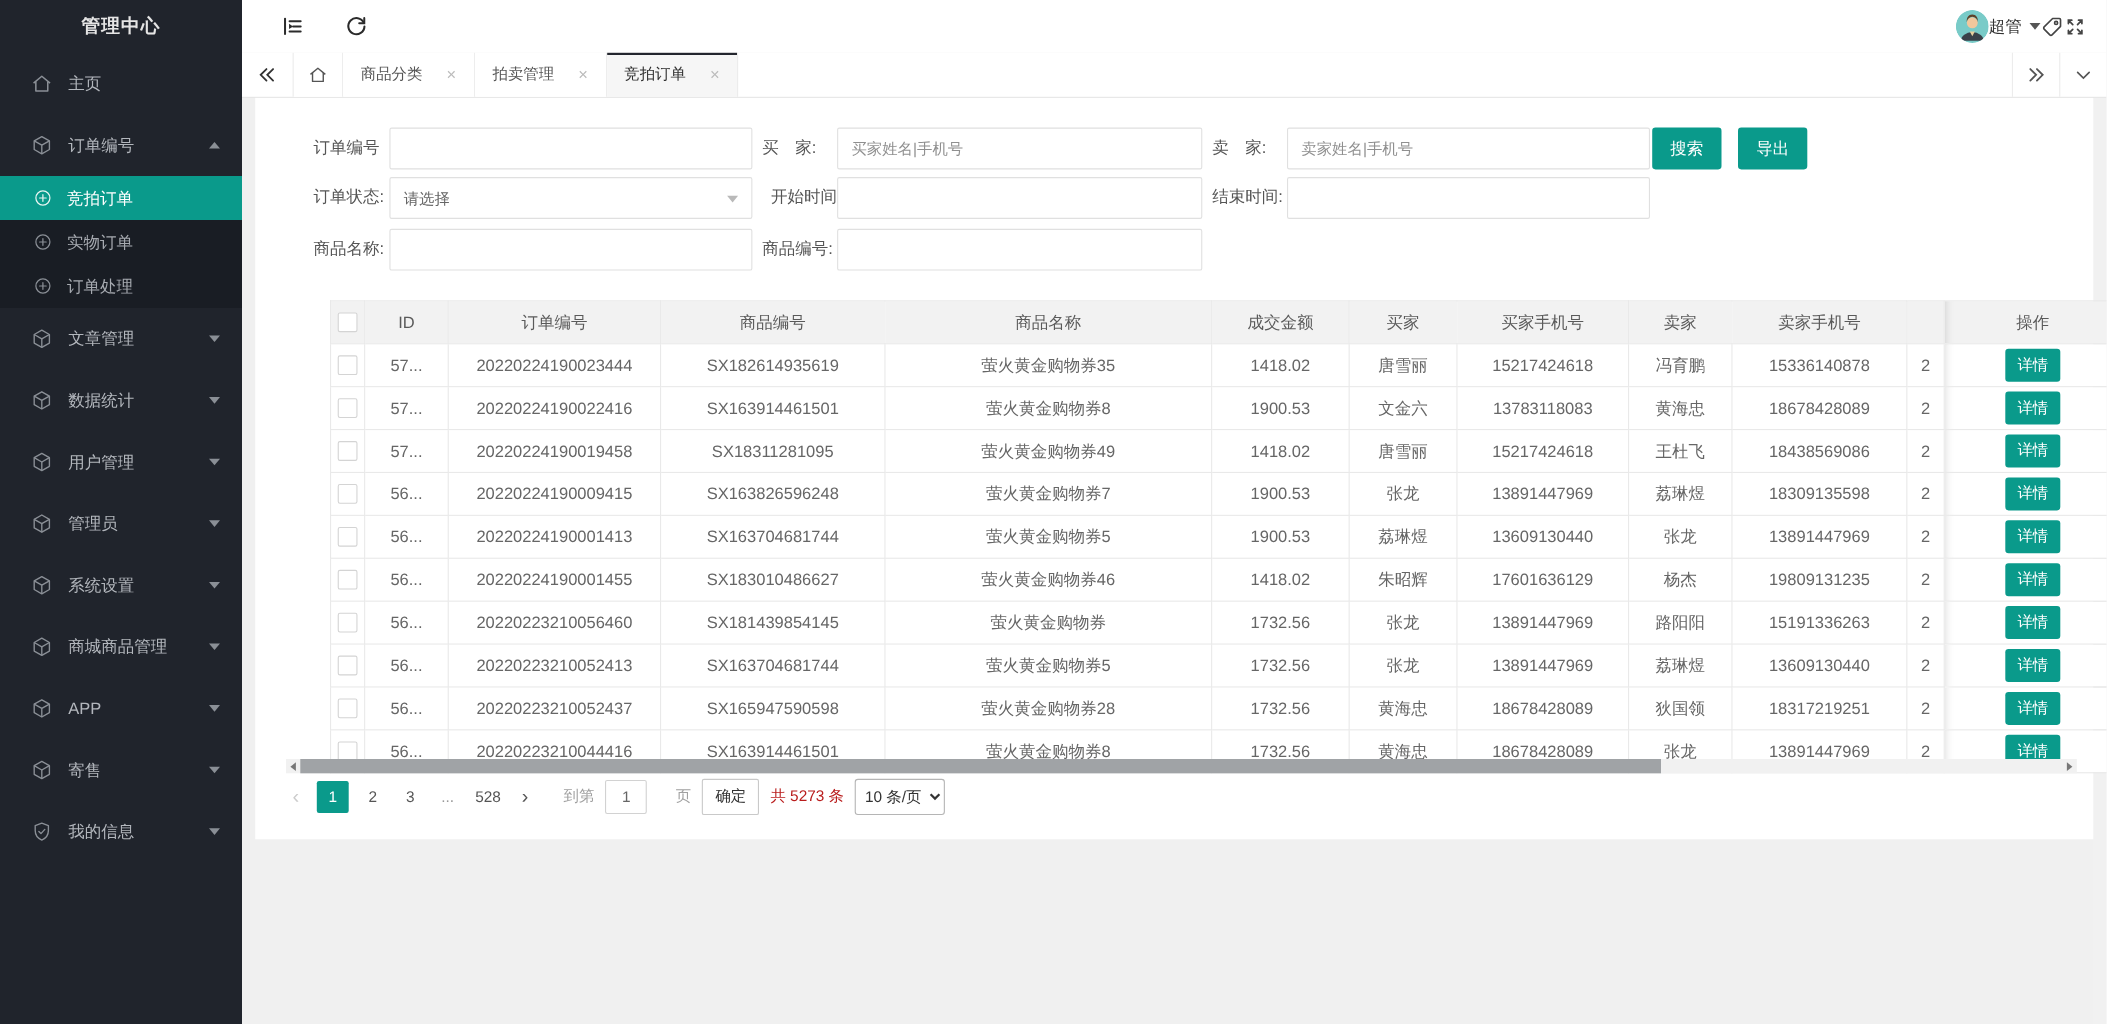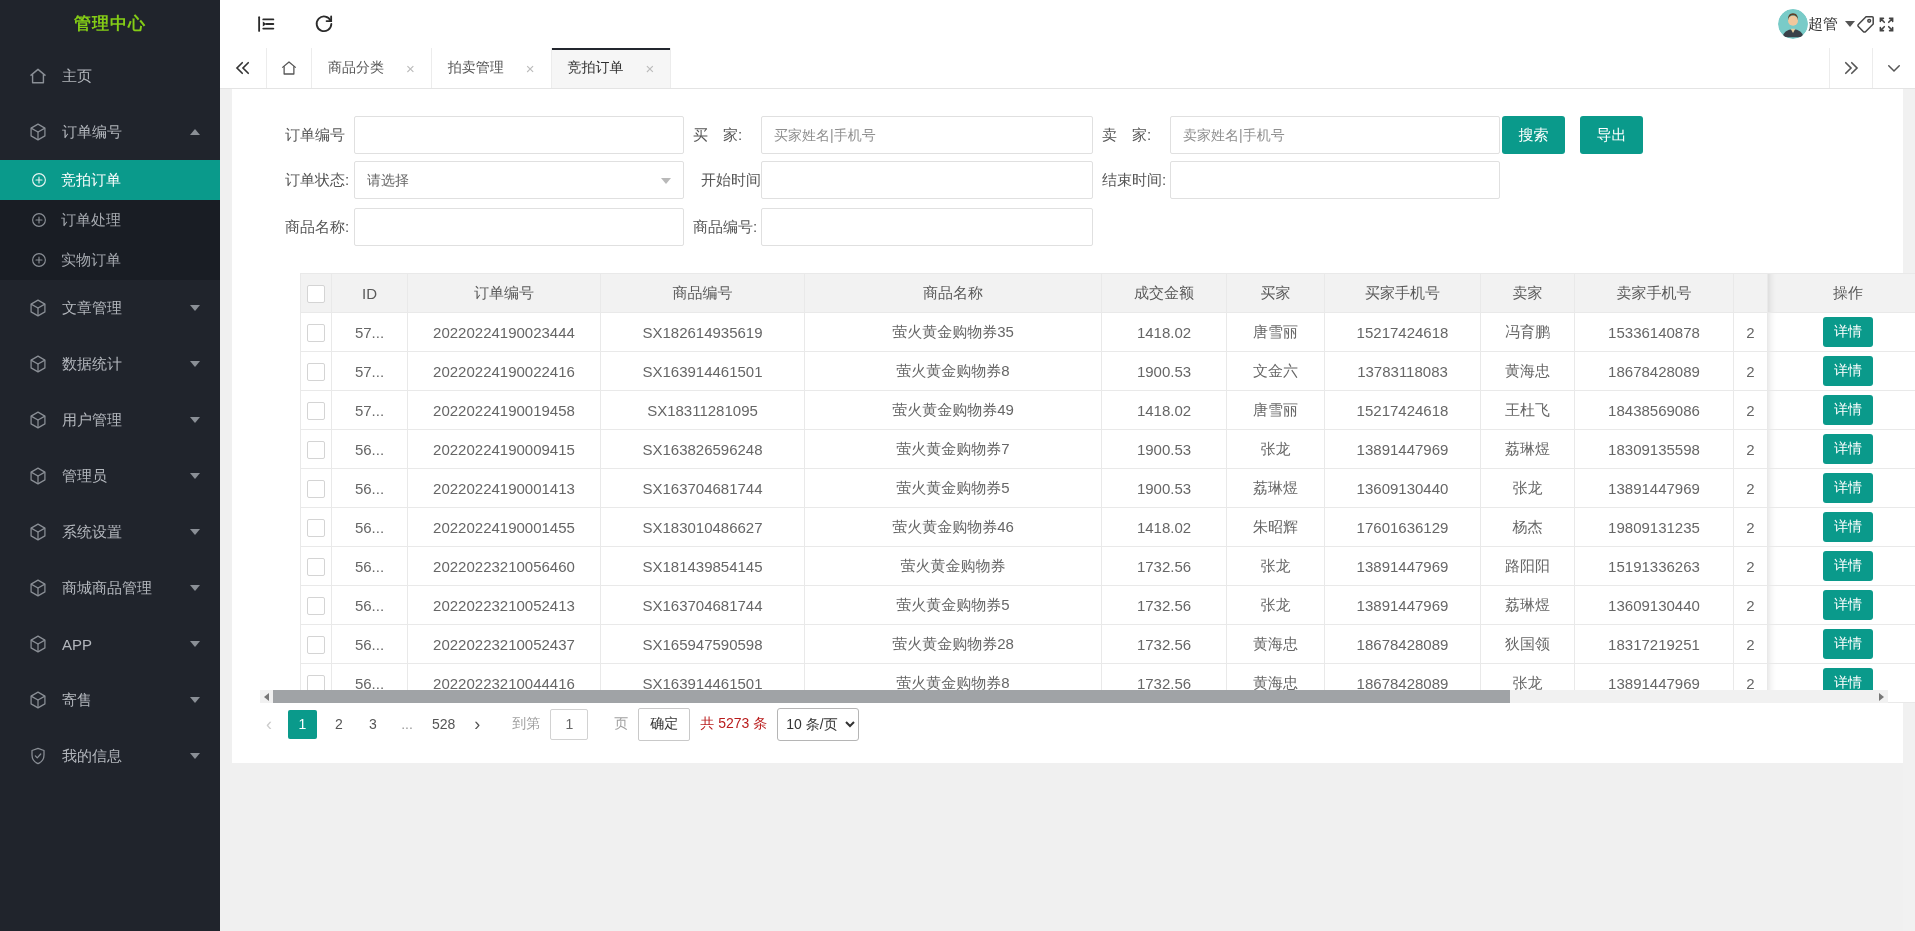--- a/index.html
+++ b/index.html
@@ -4,21 +4,21 @@
 <style>
   html,body{margin:0;padding:0;}
   body{
     width:1915px;height:931px;position:relative;overflow:hidden;
     font-family:"Liberation Sans","DejaVu Sans",sans-serif;
     background:#f0f0f0;color:#666;font-size:14px;
     --accent:#0a9a8b;--link:#3d4fd8;--sidebar:#20242c;--submenu:#191d24;
   }
   
   .sidebar{position:absolute;left:0;top:0;width:220px;height:931px;background:var(--sidebar);z-index:5;}
-  .sidebar-title{height:48px;line-height:48px;text-align:center;color:#84cc16;font-size:17px;font-weight:bold;letter-spacing:1px;}
+  .sidebar-title{height:48px;line-height:48px;text-align:center;color:#e5e5e5;font-size:17px;font-weight:bold;letter-spacing:1px;}
   .menu-item{position:relative;height:56px;display:flex;align-items:center;padding:0 20px 0 28px;color:#b3b7bd;font-size:15px;cursor:pointer;}
   .menu-item .mi-icon{width:20px;height:20px;margin-right:14px;display:inline-flex;color:#8a8f96;}
   .menu-item .mi-icon svg{width:20px;height:20px;}
   .menu-item.sub{height:40px;background:var(--submenu);padding-left:30px;font-size:15px;color:#a6aab0;}
   .menu-item.sub .mi-icon{width:18px;height:18px;margin-right:13px;}
   .menu-item.sub .mi-icon svg{width:18px;height:18px;}
   .menu-item.active{background:var(--accent);color:#fff;}
   .menu-item.active .mi-icon{color:#e7f5f2;}
   .mi-label{flex:1;white-space:nowrap;}
   .mi-arrow{width:0;height:0;border-left:5px solid transparent;border-right:5px solid transparent;}
@@ -126,30 +126,30 @@
         </span>
         <span class="mi-label">竞拍订单</span>
       </div>
       <div class="menu-item sub">
         <span class="mi-icon">
           <svg viewBox="0 0 24 24" fill="none" stroke="currentColor" stroke-width="1.5">
             <circle cx="12" cy="12" r="8.5"></circle>
             <path d="M12 8v8M8 12h8" stroke-linecap="round"></path>
           </svg>
         </span>
-        <span class="mi-label">订单处理</span>
+        <span class="mi-label">实物订单</span>
       </div>
       <div class="menu-item sub">
         <span class="mi-icon">
           <svg viewBox="0 0 24 24" fill="none" stroke="currentColor" stroke-width="1.5">
             <circle cx="12" cy="12" r="8.5"></circle>
             <path d="M12 8v8M8 12h8" stroke-linecap="round"></path>
           </svg>
         </span>
-        <span class="mi-label">实物订单</span>
+        <span class="mi-label">订单处理</span>
       </div>
       <div class="menu-item">
         <span class="mi-icon">
           <svg viewBox="0 0 24 24" fill="none" stroke="currentColor" stroke-width="1.5" stroke-linejoin="round">
             <path d="M12 2.6l8.3 4.7v9.4L12 21.4l-8.3-4.7V7.3z"></path>
             <path d="M3.7 7.3L12 12l8.3-4.7"></path>
             <path d="M12 12v9.4"></path>
           </svg>
         </span>
         <span class="mi-label">文章管理</span>

